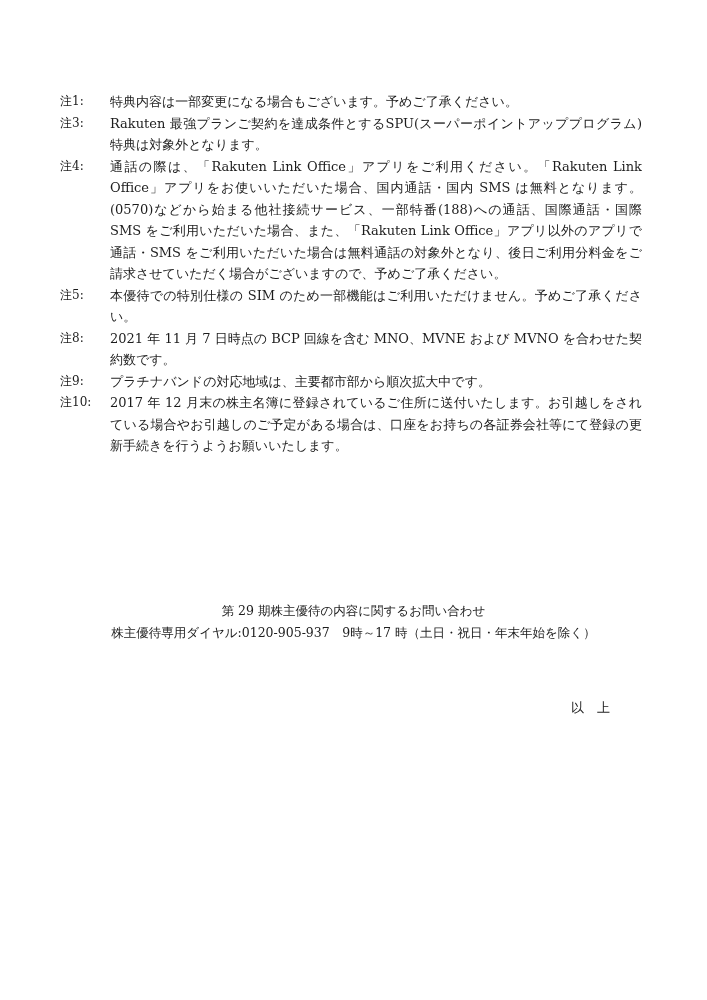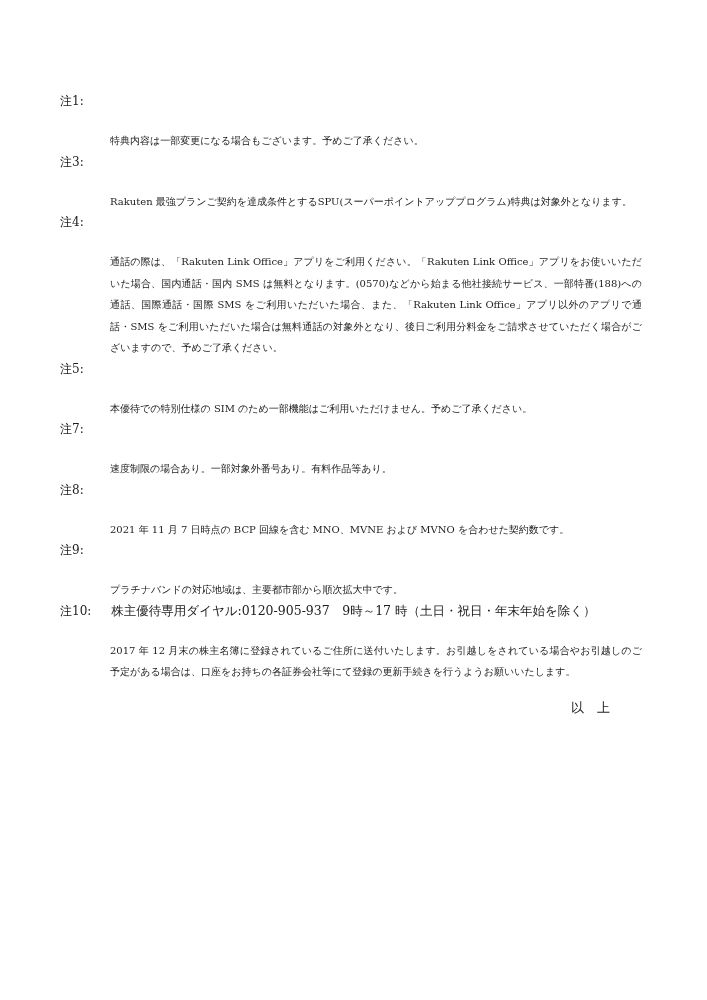--- a/index.html
+++ b/index.html
@@ -29,25 +29,24 @@
   .note-label {
     flex: 0 0 50px;
     width: 50px;
     font-size: 12px;
     line-height: 21.5px;
     white-space: nowrap;
   }
   .note-text {
     flex: 0 0 532px;
     width: 532px;
-    font-size: 10px;
+    font-size: 13px;
     line-height: 21.5px;
     text-align: justify;
     text-justify: inter-ideograph;
-    margin-top: 39px;
   }
   .contact {
     position: absolute;
     top: 600px;
     left: 0;
     width: 707px;
     text-align: center;
   }
   .contact-title,
   .contact-phone {
@@ -85,41 +84,38 @@
       <span class="note-label">注4:</span>
       <span class="note-text">通話の際は、「Rakuten Link Office」アプリをご利用ください。「Rakuten Link Office」アプリをお使いいただいた場合、国内通話・国内 SMS は無料となります。(0570)などから始まる他社接続サービス、一部特番(188)への通話、国際通話・国際 SMS をご利用いただいた場合、また、「Rakuten Link Office」アプリ以外のアプリで通話・SMS をご利用いただいた場合は無料通話の対象外となり、後日ご利用分料金をご請求させていただく場合がございますので、予めご了承ください。</span>
     </div>
 
     <div class="note-row">
       <span class="note-label">注5:</span>
       <span class="note-text">本優待での特別仕様の SIM のため一部機能はご利用いただけません。予めご了承ください。</span>
     </div>
 
 
-    <div class="note-row">
-      <span class="note-label">注7:</span>
-      <span class="note-text">速度制限の場合あり。一部対象外番号あり。有料作品等あり。</span>
-    </div>
 
     <div class="note-row">
       <span class="note-label">注8:</span>
       <span class="note-text">2021 年 11 月 7 日時点の BCP 回線を含む MNO、MVNE および MVNO を合わせた契約数です。</span>
     </div>
 
     <div class="note-row">
       <span class="note-label">注9:</span>
       <span class="note-text">プラチナバンドの対応地域は、主要都市部から順次拡大中です。</span>
     </div>
 
     <div class="note-row">
       <span class="note-label">注10:</span>
       <span class="note-text">2017 年 12 月末の株主名簿に登録されているご住所に送付いたします。お引越しをされている場合やお引越しのご予定がある場合は、口座をお持ちの各証券会社等にて登録の更新手続きを行うようお願いいたします。</span>
     </div>
 
   </div>
 
   <div class="contact">
+    <div class="contact-title">第 29 期株主優待の内容に関するお問い合わせ</div>
     <div class="contact-phone">株主優待専用ダイヤル:0120-905-937　9時～17 時（土日・祝日・年末年始を除く）</div>
   </div>
 
   <div class="closing">以　上</div>
 
 </div>
 
 </body></html>

